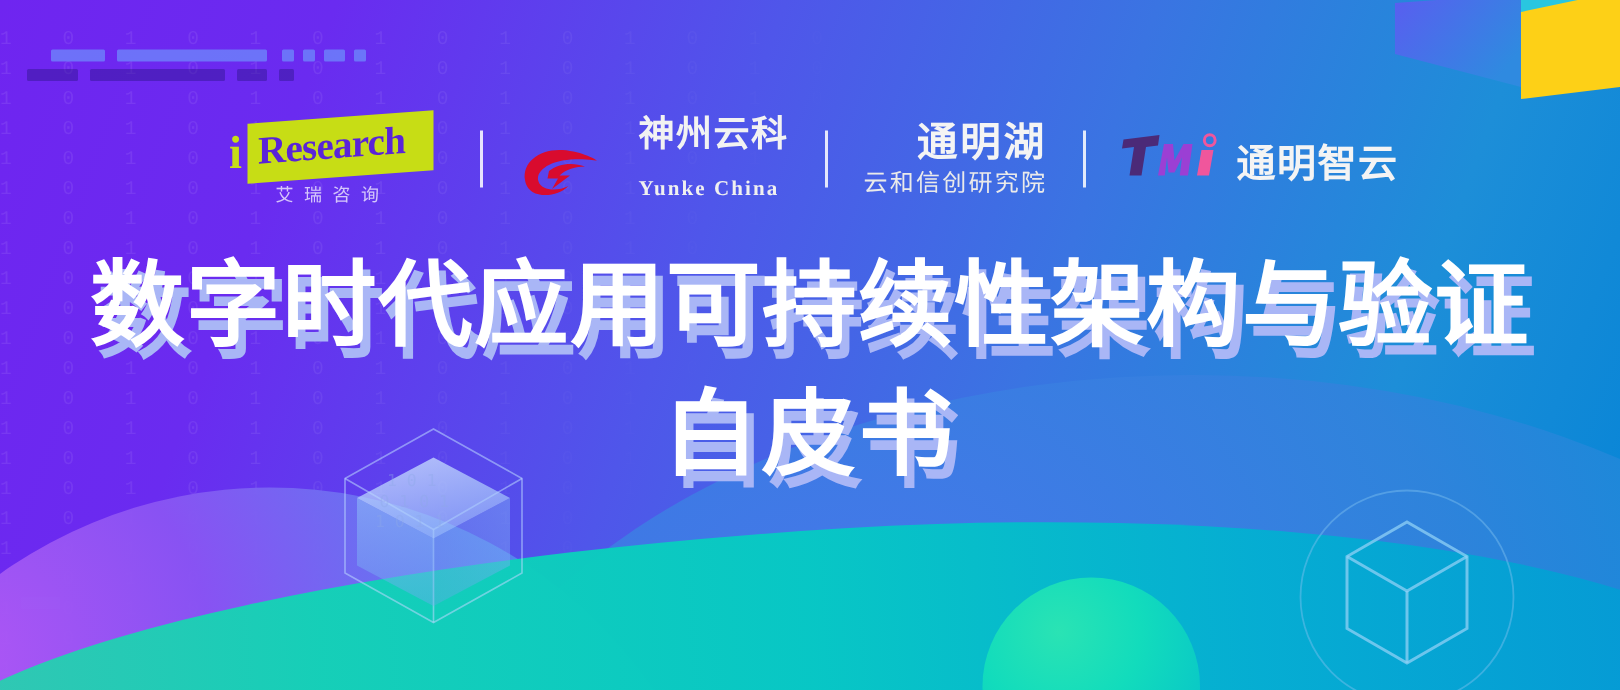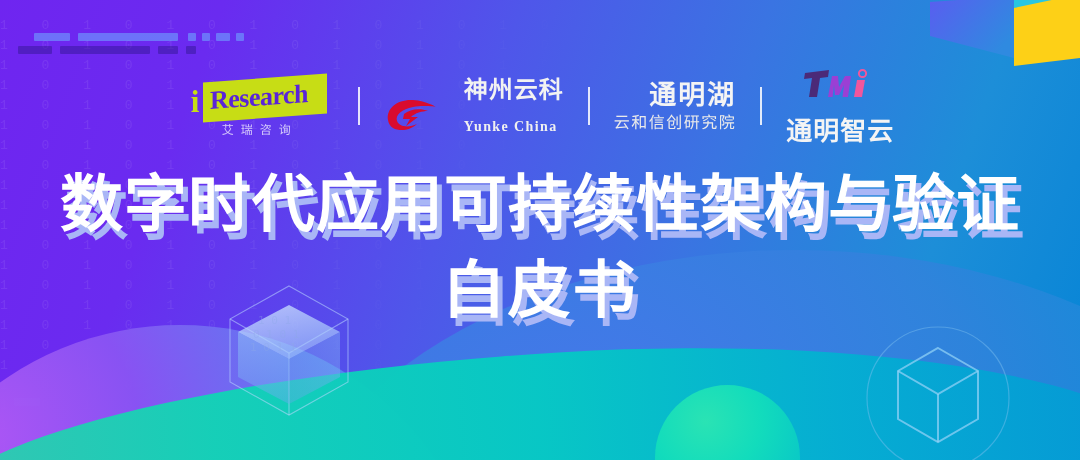--- a/index.html
+++ b/index.html
@@ -100,21 +100,21 @@
   #yunke-en{font-size:14px;font-weight:bold;color:#f0f0f0;letter-spacing:1.4px;margin-top:18px;font-family:Liberation Serif, serif;}
 
   
   #logo-tmh{display:flex;flex-direction:column;align-items:flex-end;line-height:1;}
   #tmh-cn1{font-size:27px;font-weight:bold;color:#f4f4f4;letter-spacing:2px;
     font-family:"Liberation Serif","DejaVu Serif",serif;}
   #tmh-cn2{font-size:16px;color:#eaeaea;letter-spacing:1.5px;margin-top:6px;
     font-family:"Liberation Serif","DejaVu Serif",serif;}
 
   
-  #logo-tmi{display:flex;align-items:center;gap:4px;flex-direction:column;}
+  #logo-tmi{display:flex;align-items:center;gap:4px;}
   #tmi-mark{width:72px;height:40px;flex:0 0 auto;}
   #tmi-cn{font-size:26px;font-weight:bold;color:#f4f4f4;letter-spacing:1px;
     font-family:"Liberation Serif","DejaVu Serif",serif;}
 
   
   #title-block{
     position:absolute;left:0;top:168px;width:1080px;text-align:center;
   }
   .title-line{
     color:#ffffff;font-weight:bold;

